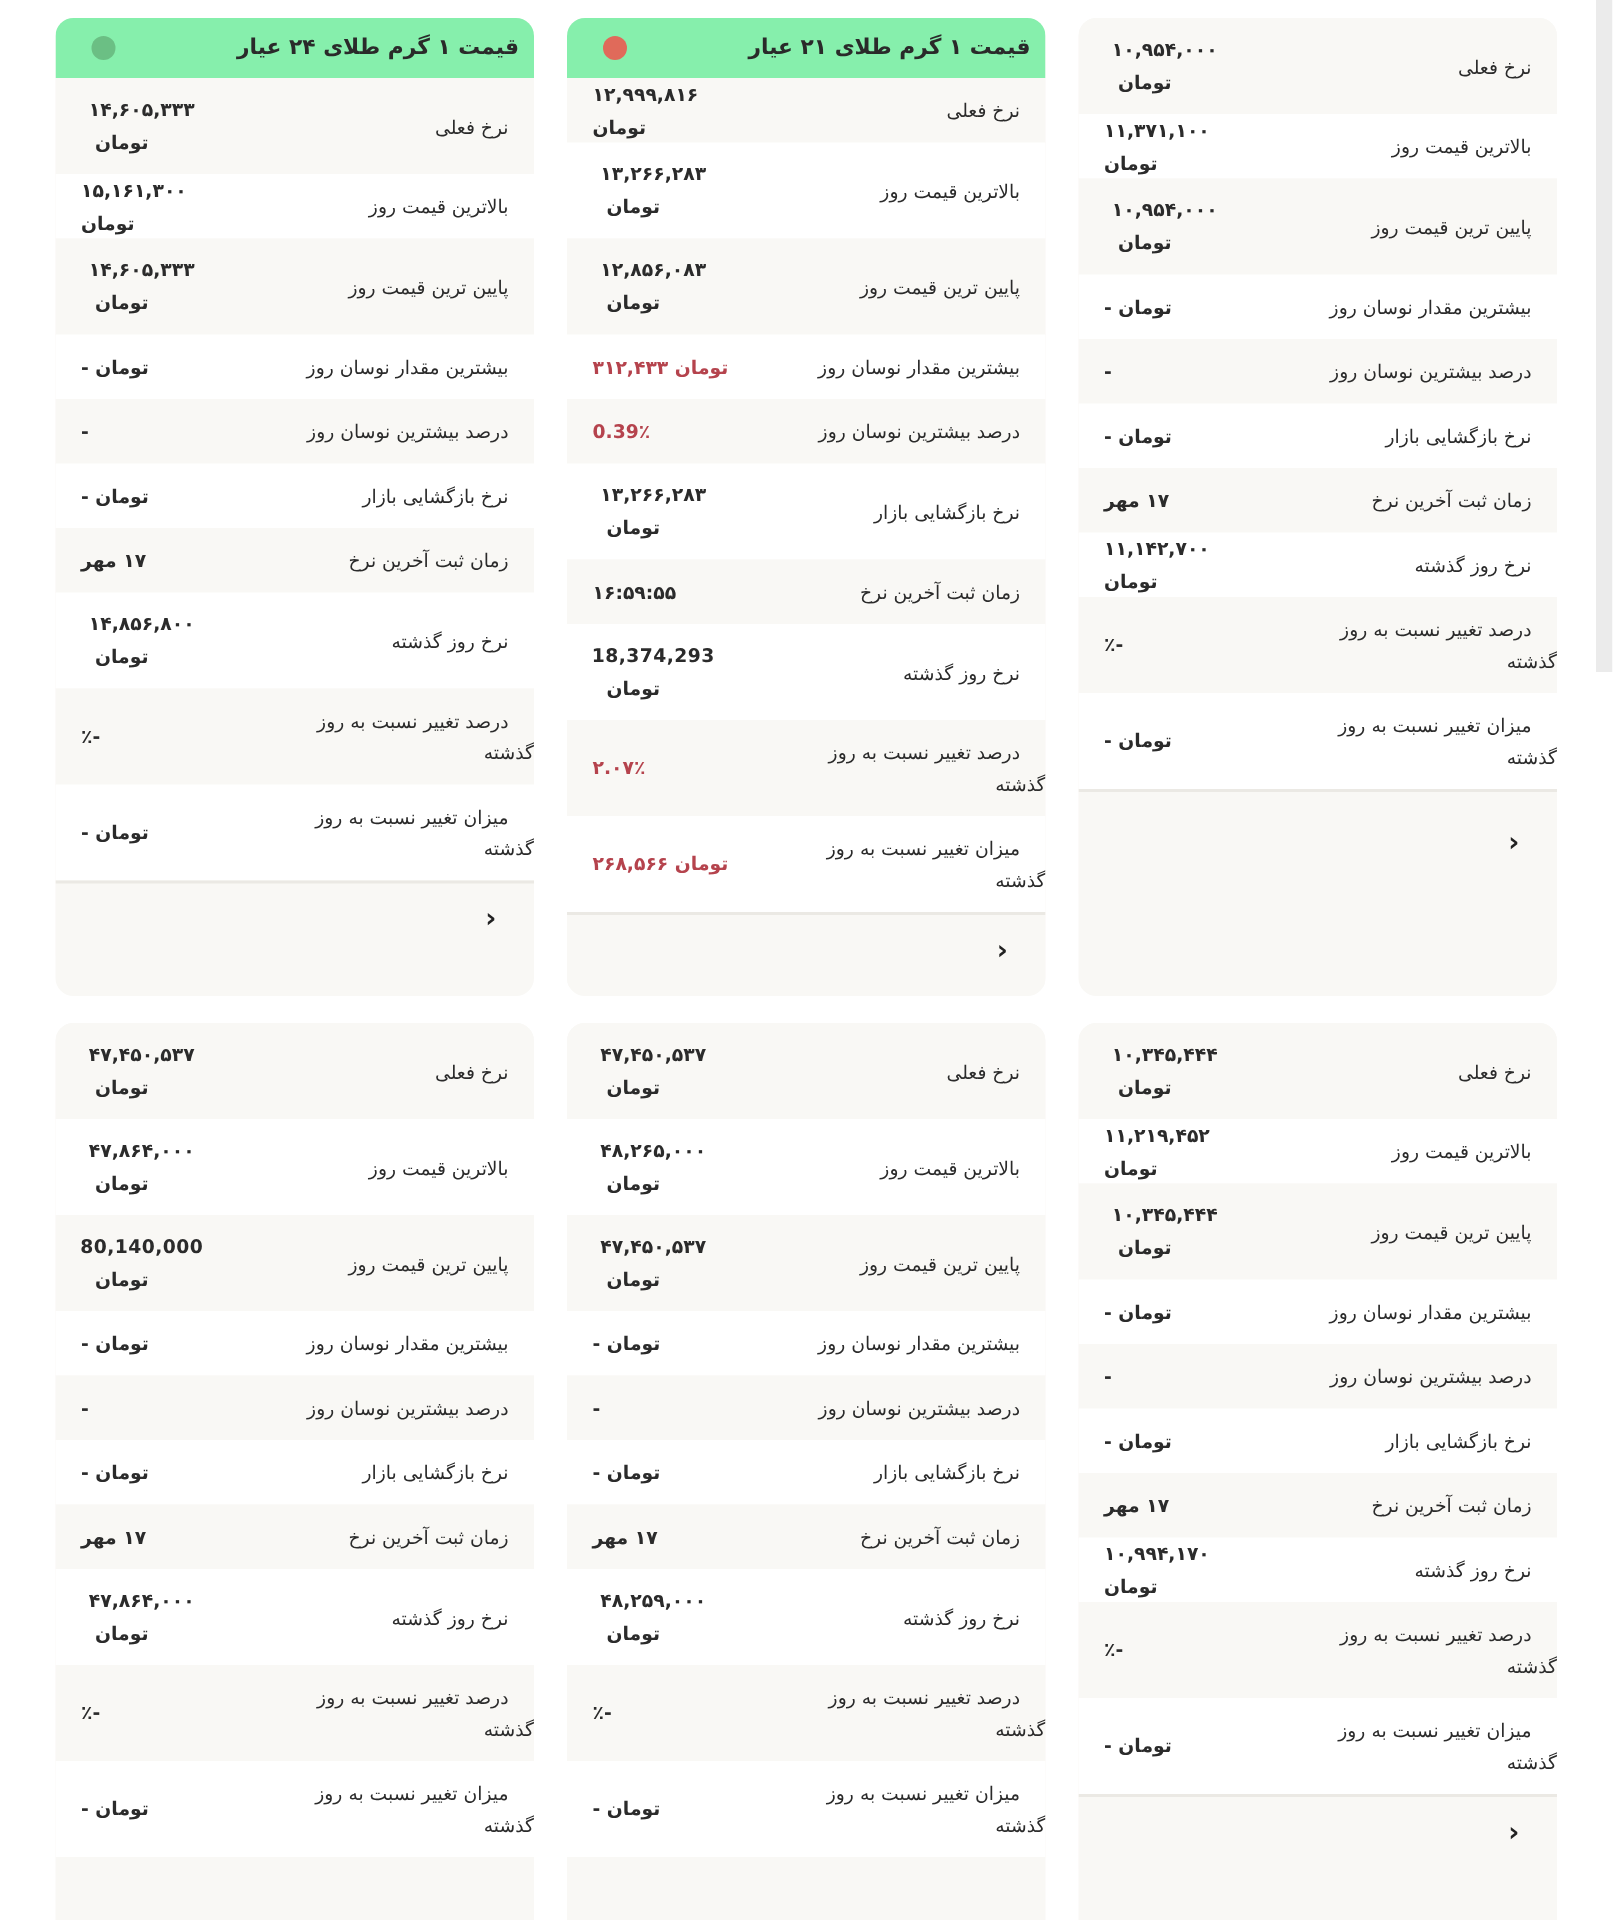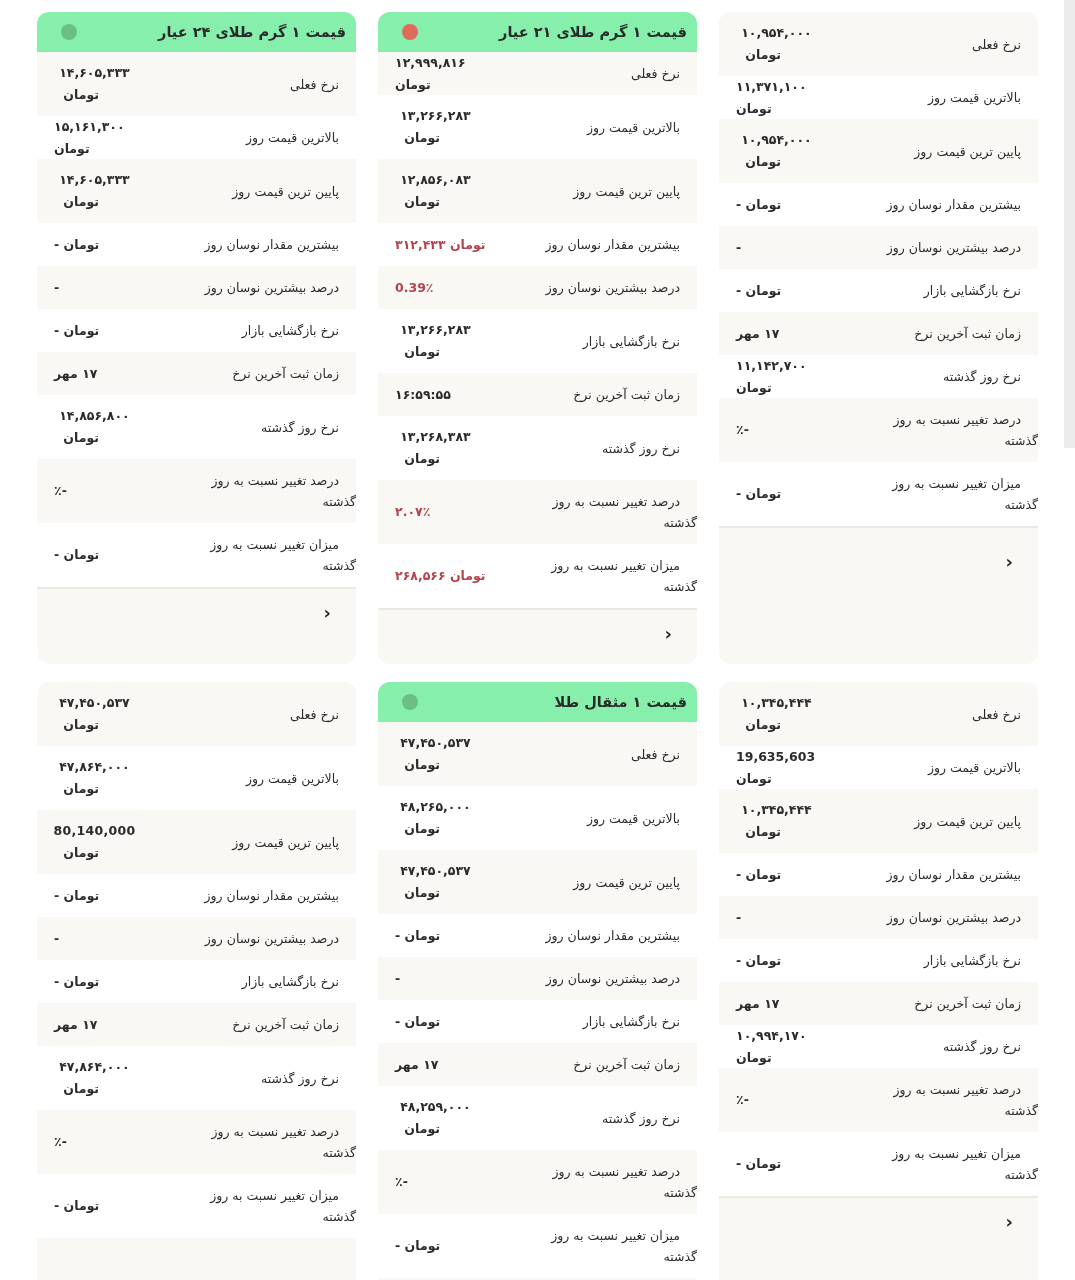--- a/index.html
+++ b/index.html
@@ -170,21 +170,21 @@
           <span class="unit">تومان</span>
         </span>
     </div>
     <div class="row" style="height:43px;">
       <span class="label">زمان ثبت آخرین نرخ</span>
       <span class="value single">۱۶:۵۹:۵۵</span>
     </div>
     <div class="row" style="height:64px;">
       <span class="label">نرخ روز گذشته</span>
       <span class="value">
-          <span class="num">۱۳,۲۶۸,۳۸۳</span>
+          <span class="num">18,374,293</span>
           <span class="unit">تومان</span>
         </span>
     </div>
     <div class="row" style="height:64px;">
       <span class="label wrap">
           <span class="l1">درصد تغییر نسبت به روز</span>
           <span class="l2">گذشته</span>
         </span>
       <span class="value single red">۲.۰۷٪</span>
     </div>
@@ -272,21 +272,21 @@
   <div class="rows">
     <div class="row" style="height:64px;">
       <span class="label">نرخ فعلی</span>
       <span class="value">
           <span class="num">۱۰,۳۴۵,۴۴۴</span>
           <span class="unit">تومان</span>
         </span>
     </div>
     <div class="row" style="height:43px;">
       <span class="label">بالاترین قیمت روز</span>
-      <span class="value single"><span>19,635,603</span> <span>تومان</span></span>
+      <span class="value single"><span>۱۱,۲۱۹,۴۵۲</span> <span>تومان</span></span>
     </div>
     <div class="row" style="height:64px;">
       <span class="label">پایین ترین قیمت روز</span>
       <span class="value">
           <span class="num">۱۰,۳۴۵,۴۴۴</span>
           <span class="unit">تومان</span>
         </span>
     </div>
     <div class="row" style="height:43px;">
       <span class="label">بیشترین مقدار نوسان روز</span>
@@ -322,24 +322,20 @@
         </span>
       <span class="value single"><span>-</span> <span>تومان</span></span>
     </div>
   </div>
   <div class="card-footer">
     <span class="chev">‹</span>
   </div>
 </div>
 
 <div class="card" style="left:378px; top:682px; height:620px;">
-  <div class="card-header">
-    <span class="card-title">قیمت ۱ مثقال طلا</span>
-    <span class="dot" style="background:#6bbf84;"></span>
-  </div>
   <div class="rows">
     <div class="row" style="height:64px;">
       <span class="label">نرخ فعلی</span>
       <span class="value">
           <span class="num">۴۷,۴۵۰,۵۳۷</span>
           <span class="unit">تومان</span>
         </span>
     </div>
     <div class="row" style="height:64px;">
       <span class="label">بالاترین قیمت روز</span>

